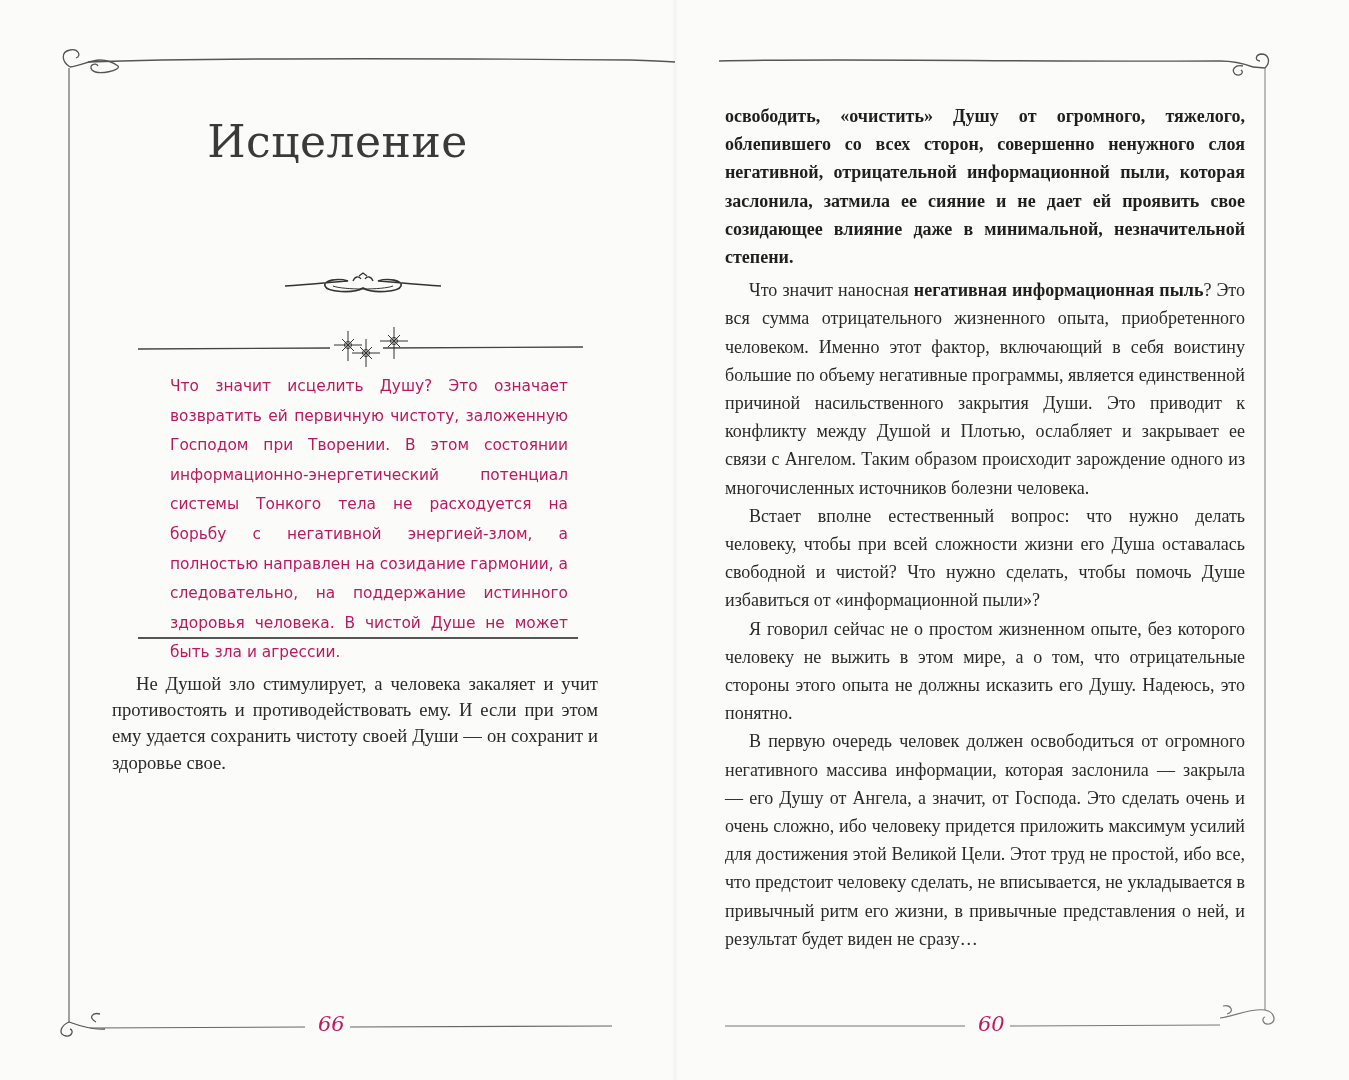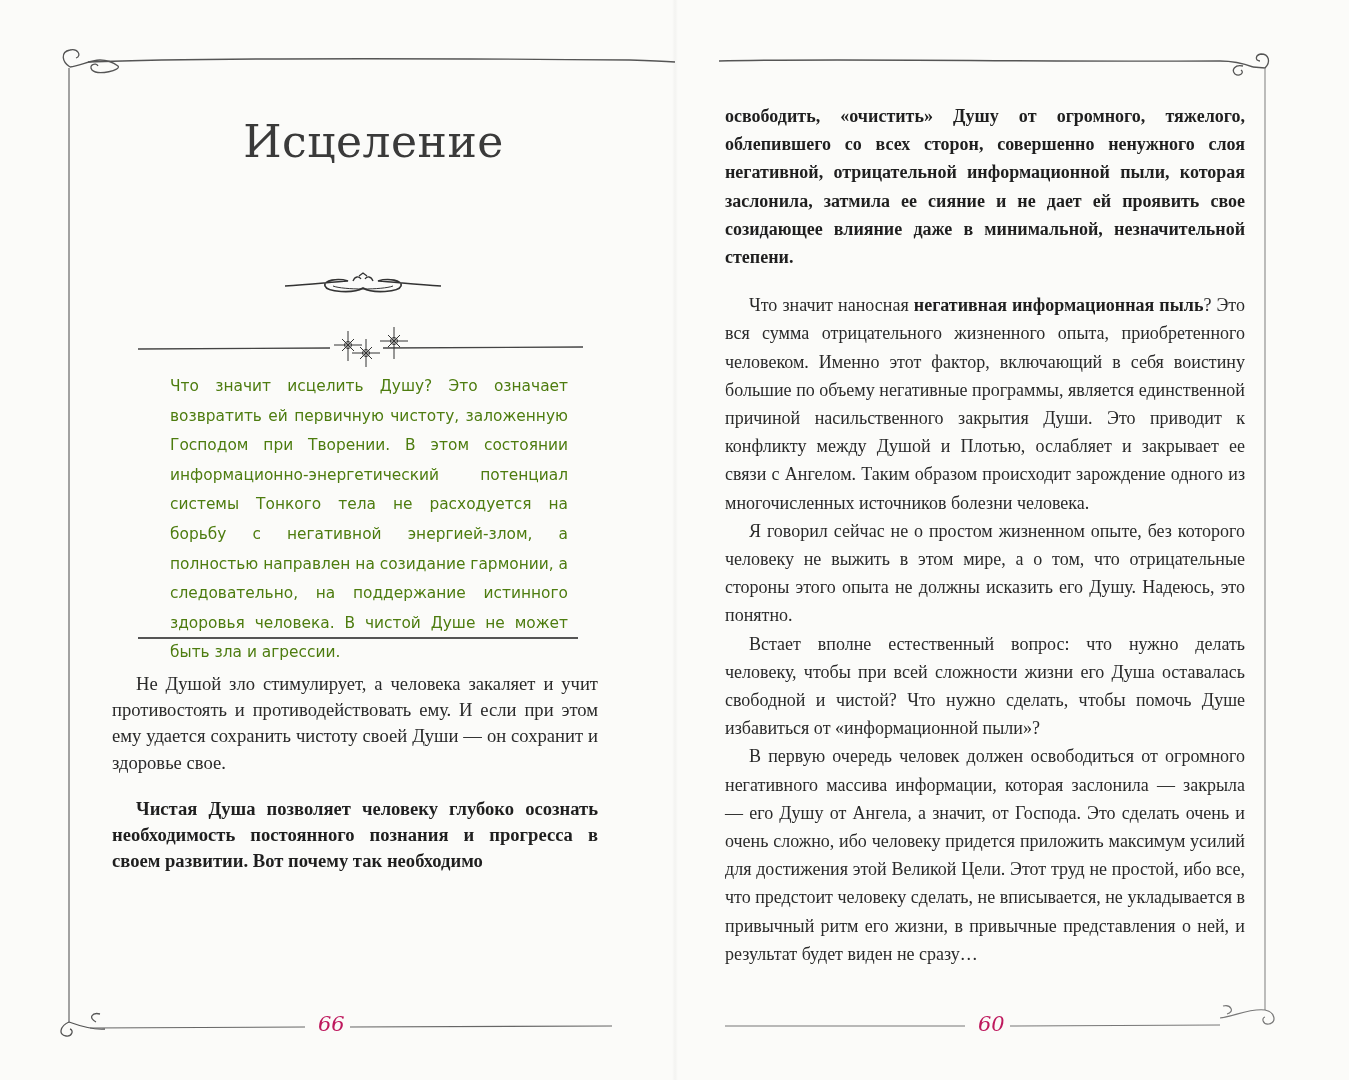--- a/index.html
+++ b/index.html
@@ -22,44 +22,43 @@
 
   
   .chapter-title {
     position: absolute; left: 0; width: 675px; top: 112px;
     text-align: center;
     font-family: "DejaVu Serif", serif;
     font-size: 44px; line-height: 60px;
     color: #3a3a3a;
     letter-spacing: 0.5px;
     font-weight: normal;
-    padding-left: 36px;
   }
   .title-ornament { position: absolute; left: 283px; top: 270px; }
   .stars-divider { position: absolute; left: 138px; top: 325px; }
   .intro-box {
     position: absolute; left: 170px; top: 372px; width: 398px;
     font-family: "DejaVu Sans", sans-serif;
     font-size: 15.4px; line-height: 29.6px;
-    color: #4d7c0f;
+    color: #be185d;
     text-align: justify;
   }
   .box-bottom-rule {
     position: absolute; left: 138px; top: 637px; width: 440px; height: 2px;
     background: #555;
   }
   .left-body {
     position: absolute; left: 112px; top: 671px; width: 486px;
     font-family: "Liberation Serif", serif;
     font-size: 18.6px; line-height: 26.2px;
     text-align: justify;
     color: #2a2a2a;
   }
   .left-body p, .right-body p { margin: 0; text-indent: 24px; }
-  .left-body p.gap, .right-body p.gap { margin-top: 20px; }
+  .left-body p.gap, .right-body p.gap { margin-top: 5px; }
   .bold { font-weight: bold; color: #1f1f1f; }
 
   
   .right-body {
     position: absolute; left: 725px; top: 102px; width: 520px;
     font-family: Liberation Serif, serif;
     font-size: 18px; line-height: 28.2px;
     text-align: justify;
     color: #2a2a2a;
   }
@@ -127,41 +126,40 @@
           <line x1="262" y1="10" x2="250" y2="22"></line>
         <circle cx="256" cy="16" r="3.5"></circle>
       </g>
     </svg>
 
     <div class="intro-box">Что значит исцелить Душу? Это означает возвратить ей первичную чистоту, заложенную Господом при Творении. В этом состоянии информационно-энергетический потенциал системы Тонкого тела не расходуется на борьбу с негативной энергией-злом, а полностью направлен на созидание гармонии, а следовательно, на поддержание истинного здоровья человека. В чистой Душе не может быть зла и агрессии.</div>
     <div class="box-bottom-rule"></div>
 
     <div class="left-body">
       <p>Не Душой зло стимулирует, а человека закаляет и учит противостоять и противодействовать ему. И если при этом ему удается сохранить чистоту своей Души — он сохранит и здоровье свое.</p>
-      <p class="gap bold">Чистая Душа позволяет человеку глубоко осознать необходимость постоянного познания и прогресса в своем развитии. Вот почему так необходимо</p>
     </div>
 
     <div class="page-number pn-left">66</div>
   </div>
 
   <div class="gutter"></div>
 
   <div class="page page-right">
     <svg class="frame" width="674" height="1080" style="left:0">
       <path d="M44 61 C 150 58, 350 62, 545 61 C 560 61, 570 64, 578 67" stroke="#555" stroke-width="1.4" fill="none"></path>
       <path d="M578 67 L 590 68 C 596 62, 594 54, 586 54 C 580 55, 580 61, 585 61 M568 66 C 560 64, 556 70, 560 74 C 564 77, 570 73, 566 70" stroke="#555" stroke-width="1.3" fill="none"></path>
       <line x1="590" y1="68" x2="590" y2="1010" stroke="#888" stroke-width="1.1"></line>
       <path d="M590 1010 C 600 1012, 602 1022, 594 1024 C 588 1025, 586 1018, 590 1017 M590 1010 C 575 1008, 560 1016, 545 1018 M548 1006 C 556 1004, 560 1012, 552 1014" stroke="#777" stroke-width="1.2" fill="none"></path>
       <line x1="50" y1="1026" x2="290" y2="1026" stroke="#777" stroke-width="1.1"></line>
       <line x1="335" y1="1026" x2="545" y2="1025" stroke="#777" stroke-width="1.1"></line>
     </svg>
 
     <div class="right-body" style="left:50px">
       <p class="first bold">освободить, «очистить» Душу от огромного, тяжелого, облепившего со всех сторон, совершенно ненужного слоя негативной, отрицательной информационной пыли, которая заслонила, затмила ее сияние и не дает ей проявить свое созидающее влияние даже в минимальной, незначительной степени.</p>
       <p class="gap"><span>Что значит наносная </span><span class="bold">негативная информационная пыль</span><span>? Это вся сумма отрицательного жизненного опыта, приобретенного человеком. Именно этот фактор, включающий в себя воистину большие по объему негативные программы, является единственной причиной насильственного закрытия Души. Это приводит к конфликту между Душой и Плотью, ослабляет и закрывает ее связи с Ангелом. Таким образом происходит зарождение одного из многочисленных источников болезни человека.</span></p>
+      <p>Встает вполне естественный вопрос: что нужно делать человеку, чтобы при всей сложности жизни его Душа оставалась свободной и чистой? Что нужно сделать, чтобы помочь Душе избавиться от «информационной пыли»?</p>
       <p>Я говорил сейчас не о простом жизненном опыте, без которого человеку не выжить в этом мире, а о том, что отрицательные стороны этого опыта не должны исказить его Душу. Надеюсь, это понятно.</p>
-      <p>Встает вполне естественный вопрос: что нужно делать человеку, чтобы при всей сложности жизни его Душа оставалась свободной и чистой? Что нужно сделать, чтобы помочь Душе избавиться от «информационной пыли»?</p>
       <p>В первую очередь человек должен освободиться от огромного негативного массива информации, которая заслонила — закрыла — его Душу от Ангела, а значит, от Господа. Это сделать очень и очень сложно, ибо человеку придется приложить максимум усилий для достижения этой Великой Цели. Этот труд не простой, ибо все, что предстоит человеку сделать, не вписывается, не укладывается в привычный ритм его жизни, в привычные представления о ней, и результат будет виден не сразу…</p>
     </div>
 
     <div class="page-number" style="left:303px">60</div>
   </div>
 </div>
 
 </body></html>

